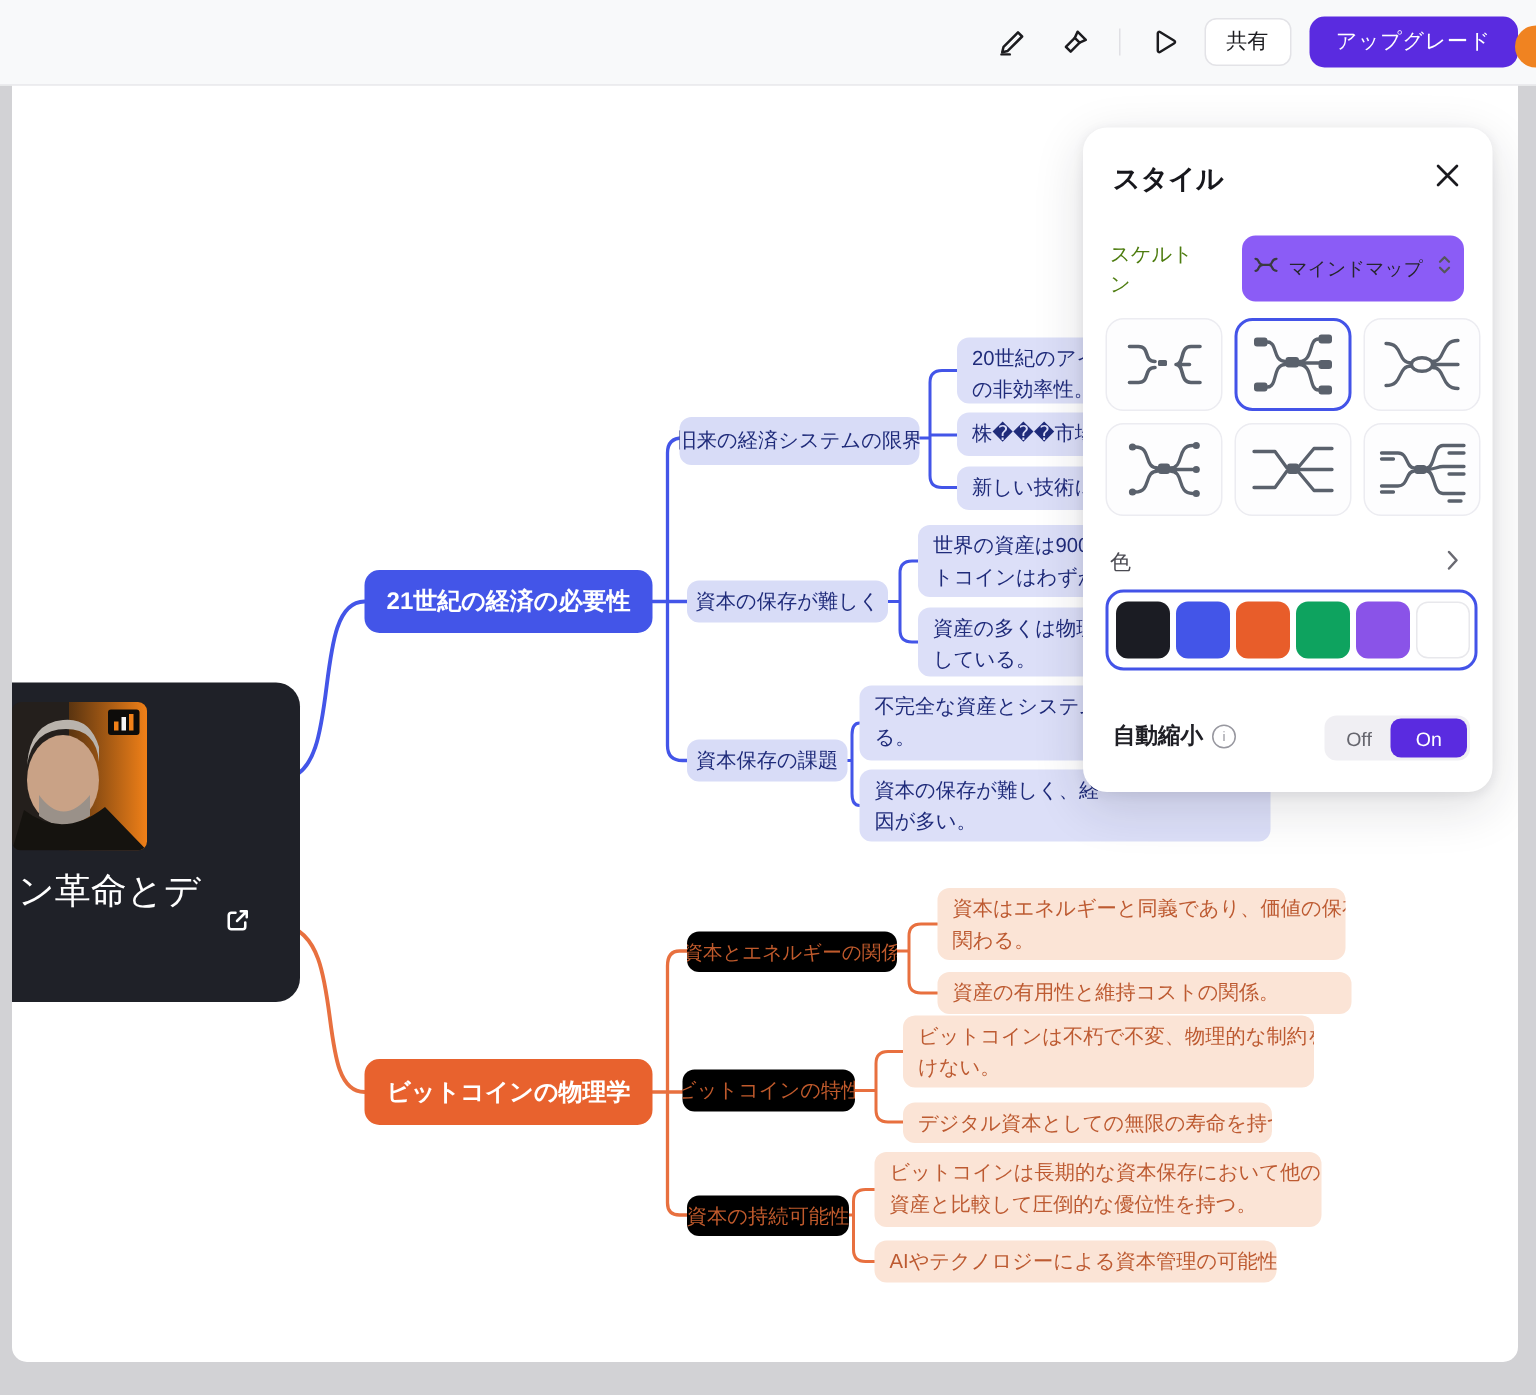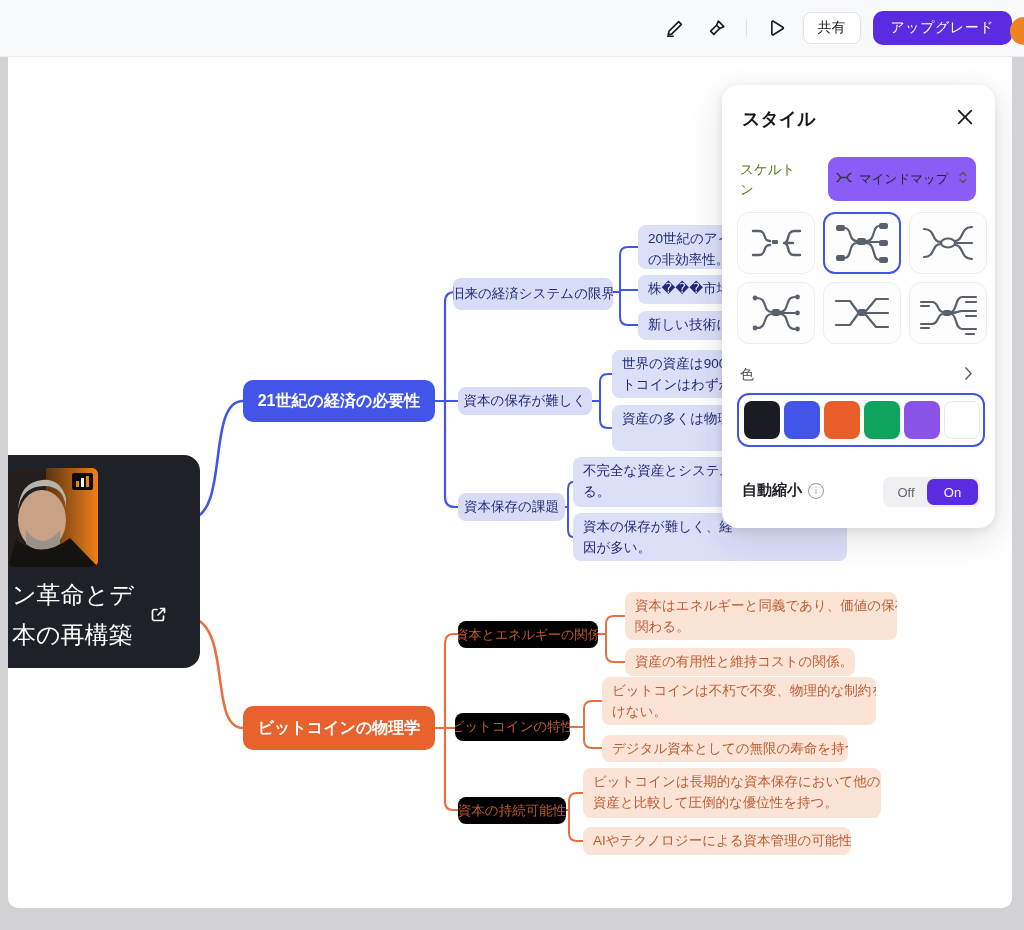--- a/index.html
+++ b/index.html
@@ -172,21 +172,20 @@
         <path d="M18 62 Q34 84 52 62 L52 76 Q34 88 18 76z" fill="#9a9189"></path>
         <path d="M0 99 L8 72 Q34 92 62 70 L90 99z" fill="#15130f"></path>
         <rect x="64" y="5" width="21" height="17" rx="2" fill="#0d0c0a"></rect>
         <rect x="68" y="13" width="3" height="6" fill="#f08018"></rect>
         <rect x="73" y="10" width="3" height="9" fill="#f5f5f5"></rect>
         <rect x="78" y="8" width="3" height="11" fill="#f08018"></rect>
       </svg>
     </div>
     <div class="root-title">
       <div>ン革命とデ</div>
-      <div>本の再構築</div>
     </div>
     <div class="root-link">
       <svg width="19" height="19" viewBox="0 0 19 19" fill="none" stroke="currentColor" stroke-width="1.7" stroke-linecap="round" stroke-linejoin="round">
         <path d="M8 4.5H5.2A1.7 1.7 0 0 0 3.5 6.2v7.6a1.7 1.7 0 0 0 1.7 1.7h7.6a1.7 1.7 0 0 0 1.7-1.7V11"></path>
         <path d="M11.5 3.5h4v4 M15.5 3.5l-6.5 6.5"></path>
       </svg>
     </div>
   </div>
 
   <div class="node n-main blue" style="left:235px;top:323px;width:192px;height:42px;">21世紀の経済の必要性</div>
@@ -203,40 +202,41 @@
   </div>
   <div class="node n-leaf blue" style="left:630px;top:254px;width:170px;height:29px;">
     <span>新しい技術に</span>
   </div>
   <div class="node n-leaf blue" style="left:604px;top:293px;width:215px;height:48px;">
     <span>世界の資産は900兆</span>
       <span>トコインはわずか</span>
   </div>
   <div class="node n-leaf blue" style="left:604px;top:348px;width:215px;height:46px;">
     <span>資産の多くは物理</span>
+      <span>している。</span>
   </div>
   <div class="node n-leaf blue" style="left:565px;top:400px;width:252px;height:50px;">
     <span>不完全な資産とシステム</span>
       <span>る。</span>
   </div>
   <div class="node n-leaf blue" style="left:565px;top:456px;width:274px;height:48px;">
     <span>資本の保存が難しく、経</span>
       <span>因が多い。</span>
   </div>
 
   <div class="node n-main orange" style="left:235px;top:649px;width:192px;height:44px;">ビットコインの物理学</div>
   <div class="node n-sub orange" style="left:450px;top:564px;width:140px;height:27px;font-size:13px;">資本とエネルギーの関係</div>
   <div class="node n-sub orange" style="left:447px;top:656px;width:115px;height:28px;">ビットコインの特性</div>
   <div class="node n-sub orange" style="left:450px;top:740px;width:108px;height:27px;">資本の持続可能性</div>
 
   <div class="node n-leaf orange" style="left:617px;top:535px;width:272px;height:48px;">
     <span>資本はエネルギーと同義であり、価値の保存に</span>
       <span>関わる。</span>
   </div>
-  <div class="node n-leaf orange" style="left:617px;top:591px;width:230px;height:28px;">
+  <div class="node n-leaf orange" style="left:617px;top:591px;width:276px;height:28px;">
     <span>資産の有用性と維持コストの関係。</span>
   </div>
   <div class="node n-leaf orange" style="left:594px;top:620px;width:274px;height:48px;">
     <span>ビットコインは不朽で不変、物理的な制約を受</span>
       <span>けない。</span>
   </div>
   <div class="node n-leaf orange" style="left:594px;top:678px;width:246px;height:27px;">
     <span>デジタル資本としての無限の寿命を持つ。</span>
   </div>
   <div class="node n-leaf orange" style="left:575px;top:711px;width:298px;height:50px;">

